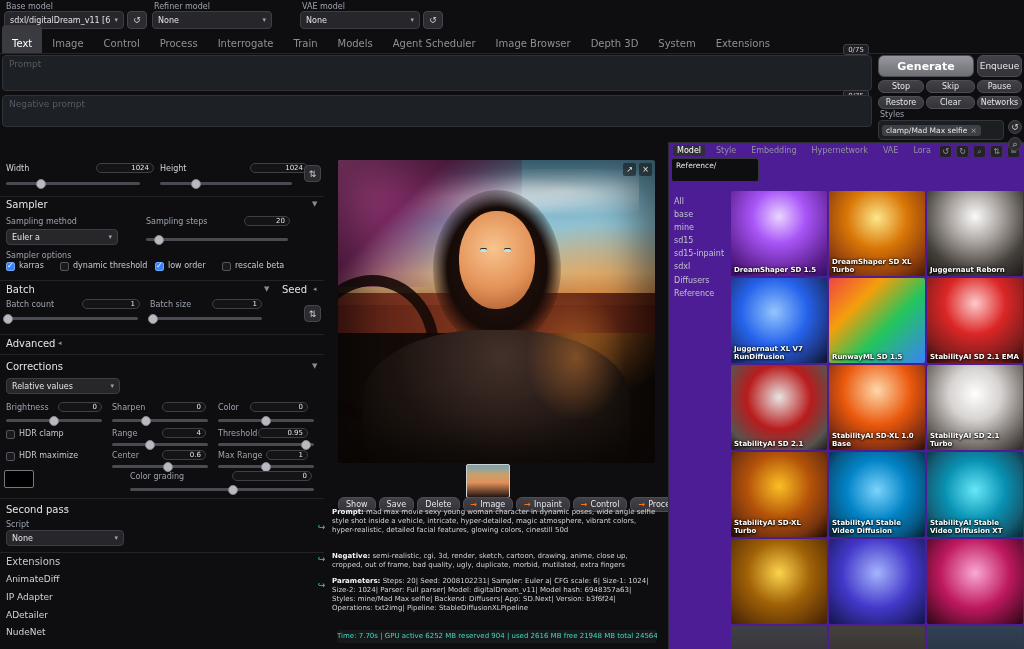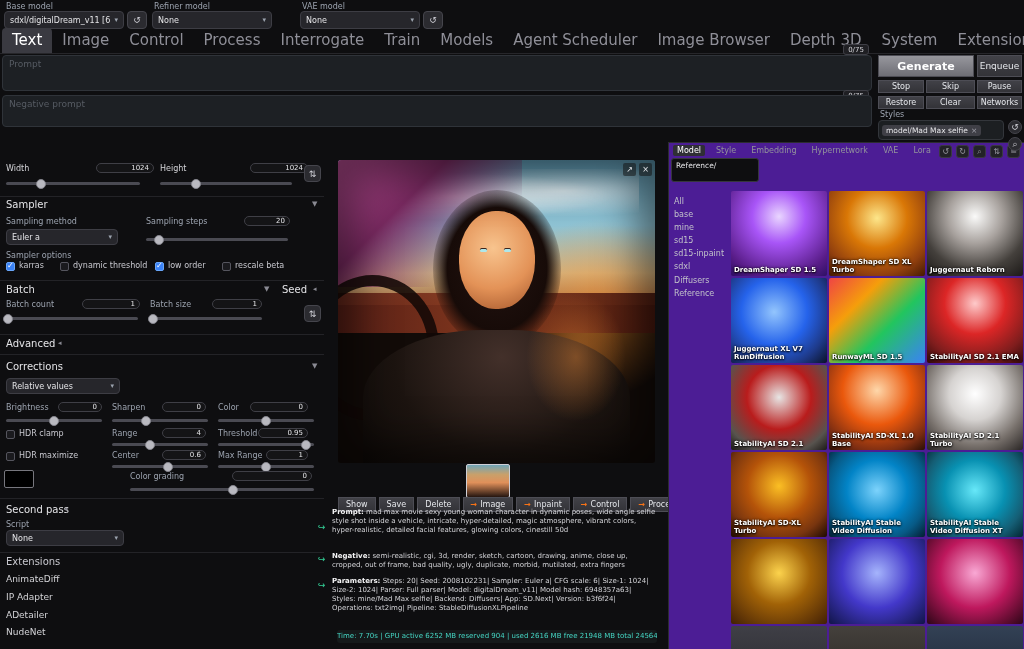--- a/index.html
+++ b/index.html
@@ -13,24 +13,24 @@
 .knob{position:absolute;top:50%;width:10px;height:10px;background:#b9b9c0;border:1px solid #85858d;border-radius:50%;transform:translate(-50%,-50%);cursor:grab}
 .select{position:absolute;display:flex;align-items:center;justify-content:space-between;background:#26262b;border:1px solid #3d3d44;border-radius:4px;padding:0 5px;font-size:8px;color:#e4e4e7;cursor:pointer}
 .select .val{overflow:hidden;white-space:nowrap}
 .select::after{content:"▾";font-size:7px;color:#9ca3af;margin-left:4px;flex:none}
 .iconbtn{position:absolute;display:flex;align-items:center;justify-content:center;background:#2b2b30;border:1px solid #45454c;border-radius:4px;color:#cfcfd6;font-size:9px;cursor:pointer}
 .cb{position:absolute;width:9px;height:9px;border:1px solid #55555e;border-radius:2px;background:#1a1a1e;cursor:pointer}
 .cb[data-checked="true"]{background:#3b82f6;border-color:#69a6f9}
 .cb[data-checked="true"]::after{content:"✓";position:absolute;left:0;top:-2px;font-size:8px;color:#fff}
 .cblbl{position:absolute;font-size:8px;color:#c8c8cf;white-space:nowrap}
 .divider{position:absolute;left:0;width:324px;height:1px;background:#232327}
-.btn{position:absolute;display:flex;align-items:center;justify-content:center;background:linear-gradient(180deg,#414147,#333338);border:1px solid #4d4d55;border-radius:0;color:#e5e7eb;cursor:pointer;white-space:nowrap}
+.btn{position:absolute;display:flex;align-items:center;justify-content:center;background:linear-gradient(180deg,#414147,#333338);border:1px solid #4d4d55;border-radius:6px;color:#e5e7eb;cursor:pointer;white-space:nowrap}
 .counter{position:absolute;width:26px;height:11px;line-height:10px;text-align:center;font-size:7px;color:#d4d4d8;background:#1f1f23;border:1px solid #3f3f46;border-radius:3px}
 .tabs{position:absolute;left:0;top:34px;width:1024px;height:20px;display:flex;align-items:flex-end;border-bottom:1px solid #26262a;padding-left:2px}
-.tab{font-size:15px;color:#8f8f98;padding:3px 10px 4px;cursor:pointer;white-space:nowrap}
+.tab{font-size:10px;color:#8f8f98;padding:13px 10px 4px;cursor:pointer;white-space:nowrap}
 .tab.active{background:#3a3a41;color:#fff;border-radius:4px 4px 0 0}
 textarea.parea{position:absolute;background:#1d2024;border:1px solid #2f3339;border-radius:4px;color:#e4e4e7;font-size:9px;font-family:"DejaVu Sans",sans-serif;resize:none;padding:3px 6px;outline:none}
 textarea.parea::placeholder{color:#565b63}
 .ext{position:absolute;font-size:9px;color:#d4d4d8;cursor:pointer;white-space:nowrap}
 .swatch{position:absolute;width:30px;height:18px;background:#000;border:1px solid #77777e;border-radius:2px;cursor:pointer}
 
 .frame{position:absolute;left:338px;top:160px;width:317px;height:303px;border-radius:3px;overflow:hidden;background:#120b08;cursor:pointer}
 .ly{position:absolute}
 .fchip{position:absolute;top:3px;width:13px;height:13px;display:flex;align-items:center;justify-content:center;font-size:8px;color:#e5e7eb;background:rgba(20,20,20,.55);border-radius:2px;cursor:pointer;z-index:5}
 .thumb{position:absolute;left:466px;top:464px;width:44px;height:34px;border:1px solid #cfcfd6;border-radius:2px;cursor:pointer;background:linear-gradient(180deg,#6fa5b8 0%,#c9a06a 30%,#e0905a 55%,#241510 100%)}
@@ -121,21 +121,21 @@
   <div class="btn" style="left:926px;top:96px;width:49px;height:13px;font-size:8px">
       <span>Clear</span>
     </div>
   <div class="btn" style="left:977px;top:96px;width:45px;height:13px;font-size:8px">
       <span>Networks</span>
     </div>
 
   <span class="lbl" style="left:880px;top:110px">Styles</span>
   <div style="position:absolute;left:878px;top:120px;width:126px;height:20px;background:#1c1f22;border:1px solid #33363b;border-radius:4px;display:flex;align-items:center;padding:0 3px">
     <span style="background:#3f3f46;border-radius:3px;font-size:7.5px;padding:1px 4px;color:#e4e4e7;display:flex;align-items:center;gap:3px">
-      <span>model/Mad Max selfie</span>
+      <span>clamp/Mad Max selfie</span>
       <span style="color:#a1a1aa">×</span>
     </span>
   </div>
   <div class="iconbtn" style="left:1008px;top:120px;width:14px;height:14px;border-radius:50%;z-index:6">
       <span>↺</span>
     </div>
   <div class="iconbtn" style="left:1008px;top:137px;width:14px;height:14px;border-radius:50%;z-index:6">
       <span>⌕</span>
     </div>
 

